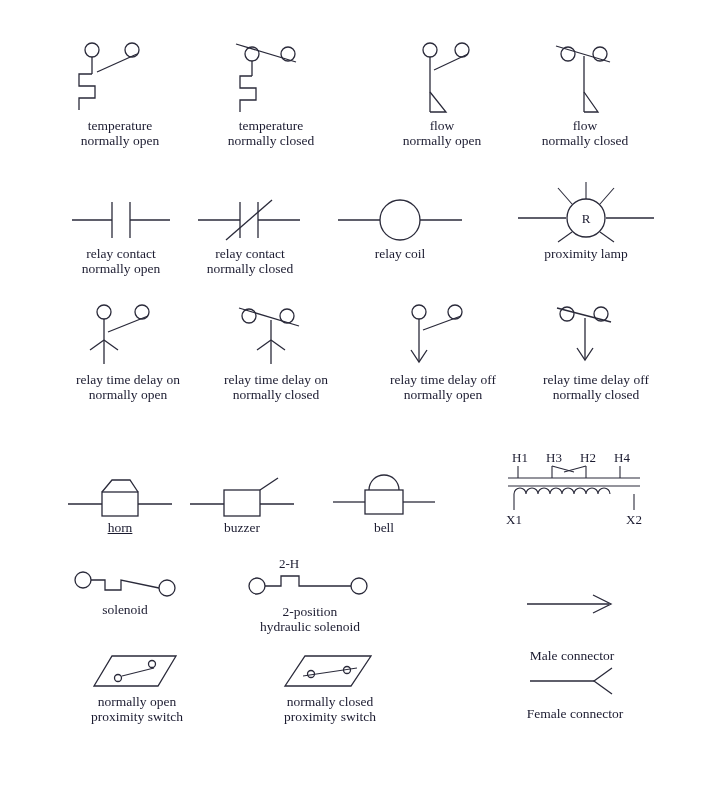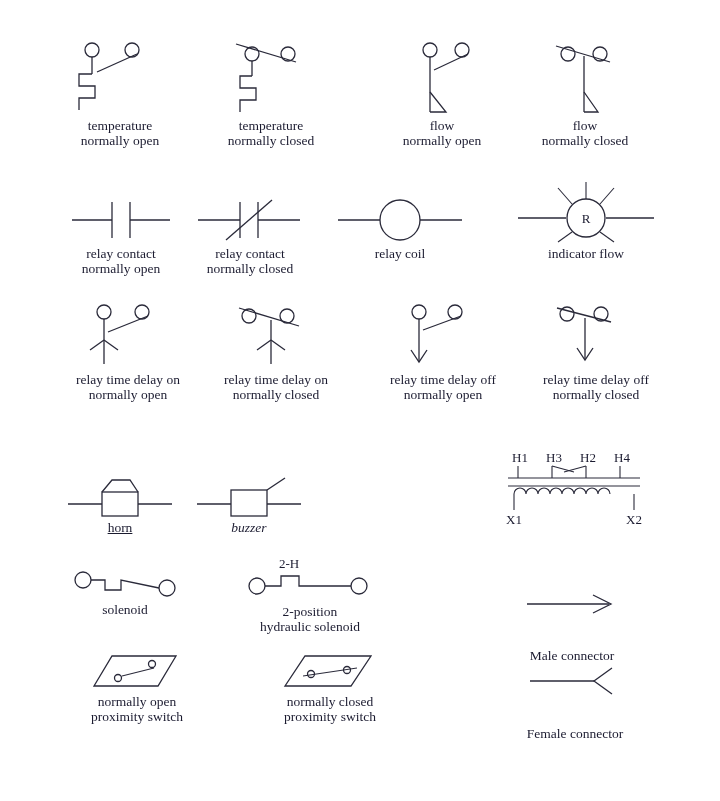--- a/index.html
+++ b/index.html
@@ -141,21 +141,21 @@
       <line x1="2" y1="38" x2="50" y2="38"></line>
       <line x1="90" y1="38" x2="138" y2="38"></line>
       <circle cx="70" cy="38" r="19"></circle>
       <line x1="56" y1="24" x2="42" y2="8" class="thin"></line>
       <line x1="70" y1="19" x2="70" y2="2" class="thin"></line>
       <line x1="84" y1="24" x2="98" y2="8" class="thin"></line>
       <line x1="56" y1="52" x2="42" y2="62" class="thin"></line>
       <line x1="84" y1="52" x2="98" y2="62" class="thin"></line>
       <text x="70" y="43" text-anchor="middle">R</text>
     </svg>
-    <span class="label">indicator flow</span>
+    <span class="label">proximity lamp</span>
   </div>
 
   <div class="cell" style="left:58px; top:300px; width:140px;">
     <svg class="sym" width="120" height="70" viewBox="0 0 120 70">
       <circle cx="36" cy="12" r="7"></circle>
       <circle cx="74" cy="12" r="7"></circle>
       <line x1="36" y1="19" x2="36" y2="64"></line>
       <line x1="40" y1="32" x2="80" y2="16"></line>
       <line x1="22" y1="50" x2="36" y2="40"></line>
       <line x1="50" y1="50" x2="36" y2="40"></line>
@@ -204,30 +204,39 @@
   <div class="cell" style="left:62px; top:474px; width:116px;text-decoration:underline;">
     <svg class="sym" width="112" height="44" viewBox="0 0 112 44">
       <line x1="4" y1="30" x2="38" y2="30"></line>
       <line x1="74" y1="30" x2="108" y2="30"></line>
       <rect x="38" y="18" width="36" height="24"></rect>
       <polyline points="38,18 48,6 66,6 74,18"></polyline>
     </svg>
     <span class="label">horn</span>
   </div>
 
-  <div class="cell" style="left:191px; top:474px; width:116px;font-style:italic;">
+  <div class="cell" style="left:184px; top:474px; width:116px;">
     <svg class="sym" width="112" height="44" viewBox="0 0 112 44">
       <line x1="4" y1="30" x2="38" y2="30"></line>
       <line x1="74" y1="30" x2="108" y2="30"></line>
       <rect x="38" y="16" width="36" height="26"></rect>
       <line x1="74" y1="16" x2="92" y2="4"></line>
     </svg>
     <span class="label">buzzer</span>
   </div>
 
+  <div class="cell" style="left:328px; top:468px; width:112px;">
+    <svg class="sym" width="110" height="50" viewBox="0 0 110 50">
+      <line x1="4" y1="34" x2="36" y2="34"></line>
+      <line x1="74" y1="34" x2="106" y2="34"></line>
+      <rect x="36" y="22" width="38" height="24"></rect>
+      <path d="M 40 22 A 15 15 0 0 1 70 22"></path>
+    </svg>
+    <span class="label">bell</span>
+  </div>
 
   <div class="cell" style="left:492px; top:450px; width:176px;">
     <svg class="sym" width="172" height="90" viewBox="0 0 172 90">
       <text x="18" y="12">H1</text>
       <text x="52" y="12">H3</text>
       <text x="86" y="12">H2</text>
       <text x="120" y="12">H4</text>
 
       <line x1="14" y1="28" x2="146" y2="28" class="thin"></line>
       <line x1="14" y1="36" x2="146" y2="36" class="thin"></line>
@@ -295,16 +304,16 @@
     </svg>
     <span class="label">normally closed
 proximity switch</span>
   </div>
 
   <div class="cell" style="left:492px; top:666px; width:166px;">
     <svg class="sym" width="110" height="30" viewBox="0 0 110 30">
       <line x1="10" y1="15" x2="74" y2="15"></line>
       <polyline points="92,2 74,15 92,28"></polyline>
     </svg>
-    <span class="label" style="margin-top:30px;">Female connector</span>
+    <span class="label" style="margin-top:10px;">Female connector</span>
   </div>
 
 </div>
 
 </body></html>

